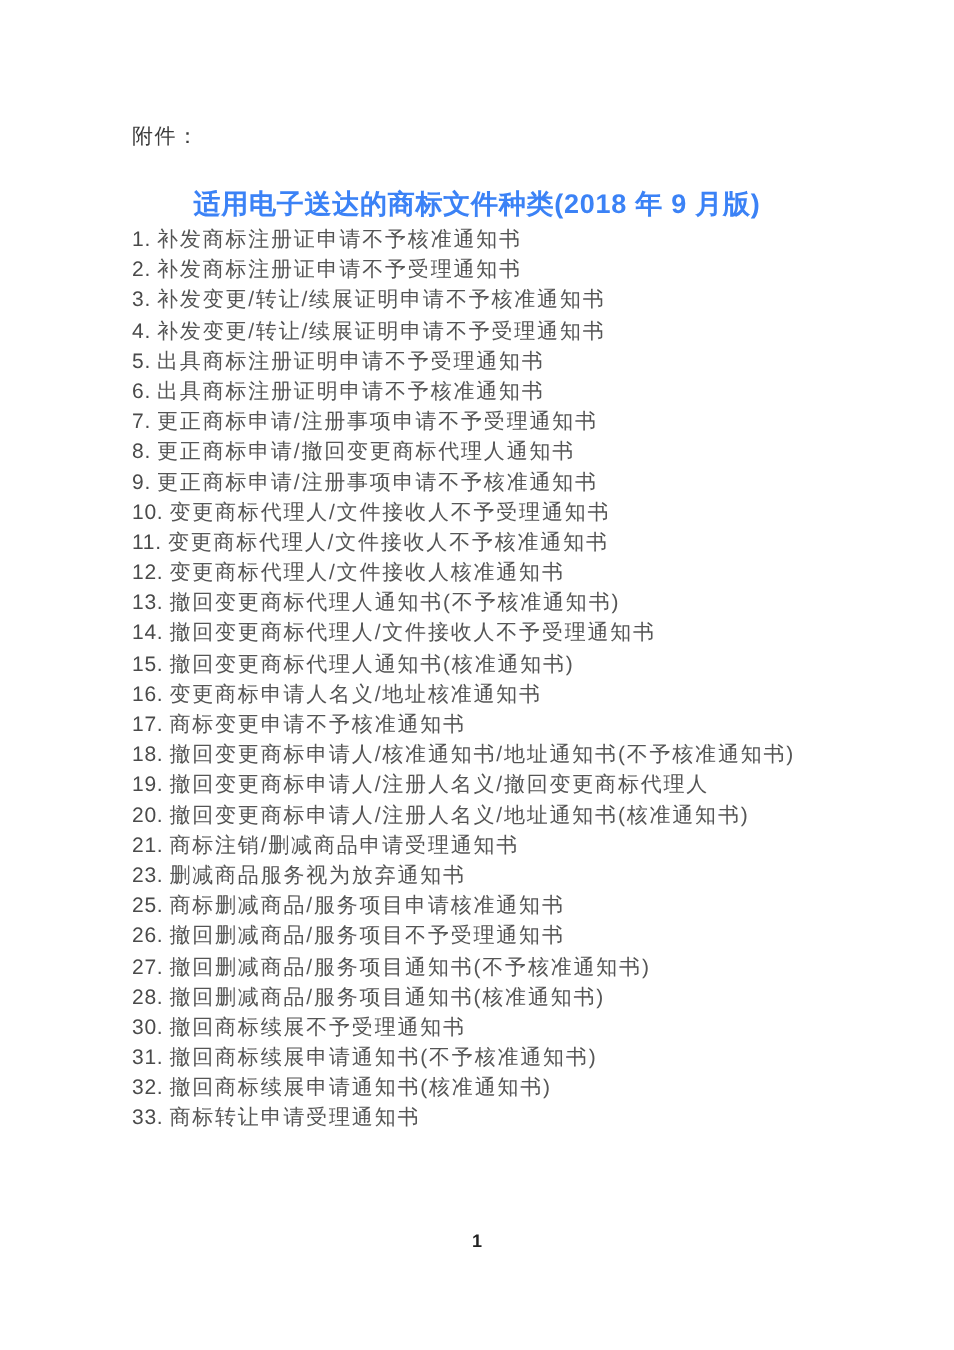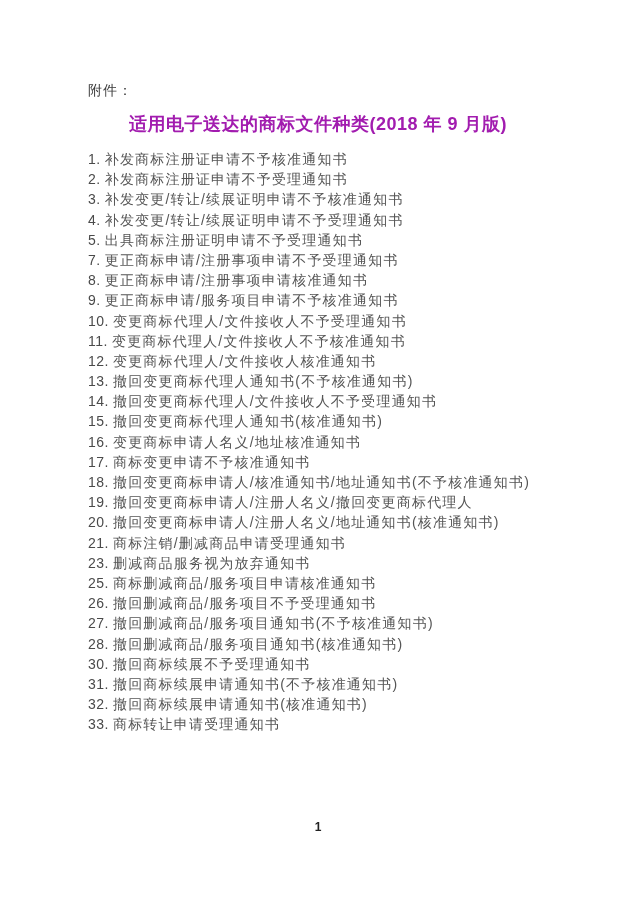--- a/index.html
+++ b/index.html
@@ -21,25 +21,25 @@
     top: 82px;
     font-size: 14px;
     color: #3c3c3c;
     letter-spacing: 1px;
   }
   .title {
     position: absolute;
     left: 0;
     right: 0;
     top: 112px;
-    margin: 0;
+    margin: 12px;
     text-align: center;
     font-size: 18px;
     font-weight: bold;
-    color: #a21caf;
+    color: #3b82f6;
     letter-spacing: 0.5px;
   }
   .doc-list {
     position: absolute;
     left: 88px;
     top: 149px;
     right: 40px;
   }
   .list-item {
     height: 20.2px;
@@ -72,23 +72,24 @@
   <div class="attachment">附件：</div>
 
   <h1 class="title">适用电子送达的商标文件种类(2018 年 9 月版)</h1>
 
   <div class="doc-list">
       <div class="list-item"><span class="num">1.</span><span>补发商标注册证申请不予核准通知书</span></div>
       <div class="list-item"><span class="num">2.</span><span>补发商标注册证申请不予受理通知书</span></div>
       <div class="list-item"><span class="num">3.</span><span>补发变更/转让/续展证明申请不予核准通知书</span></div>
       <div class="list-item"><span class="num">4.</span><span>补发变更/转让/续展证明申请不予受理通知书</span></div>
       <div class="list-item"><span class="num">5.</span><span>出具商标注册证明申请不予受理通知书</span></div>
+      <div class="list-item"><span class="num">6.</span><span>出具商标注册证明申请不予核准通知书</span></div>
       <div class="list-item"><span class="num">7.</span><span>更正商标申请/注册事项申请不予受理通知书</span></div>
-      <div class="list-item"><span class="num">8.</span><span>更正商标申请/注册事项申请核准通知书</span></div>
-      <div class="list-item"><span class="num">9.</span><span>更正商标申请/服务项目申请不予核准通知书</span></div>
+      <div class="list-item"><span class="num">8.</span><span>更正商标申请/撤回变更商标代理人通知书</span></div>
+      <div class="list-item"><span class="num">9.</span><span>更正商标申请/注册事项申请不予核准通知书</span></div>
       <div class="list-item"><span class="num">10.</span><span>变更商标代理人/文件接收人不予受理通知书</span></div>
       <div class="list-item"><span class="num">11.</span><span>变更商标代理人/文件接收人不予核准通知书</span></div>
       <div class="list-item"><span class="num">12.</span><span>变更商标代理人/文件接收人核准通知书</span></div>
       <div class="list-item"><span class="num">13.</span><span>撤回变更商标代理人通知书(不予核准通知书)</span></div>
       <div class="list-item"><span class="num">14.</span><span>撤回变更商标代理人/文件接收人不予受理通知书</span></div>
       <div class="list-item"><span class="num">15.</span><span>撤回变更商标代理人通知书(核准通知书)</span></div>
       <div class="list-item"><span class="num">16.</span><span>变更商标申请人名义/地址核准通知书</span></div>
       <div class="list-item"><span class="num">17.</span><span>商标变更申请不予核准通知书</span></div>
       <div class="list-item"><span class="num">18.</span><span>撤回变更商标申请人/核准通知书/地址通知书(不予核准通知书)</span></div>
       <div class="list-item"><span class="num">19.</span><span>撤回变更商标申请人/注册人名义/撤回变更商标代理人</span></div>

